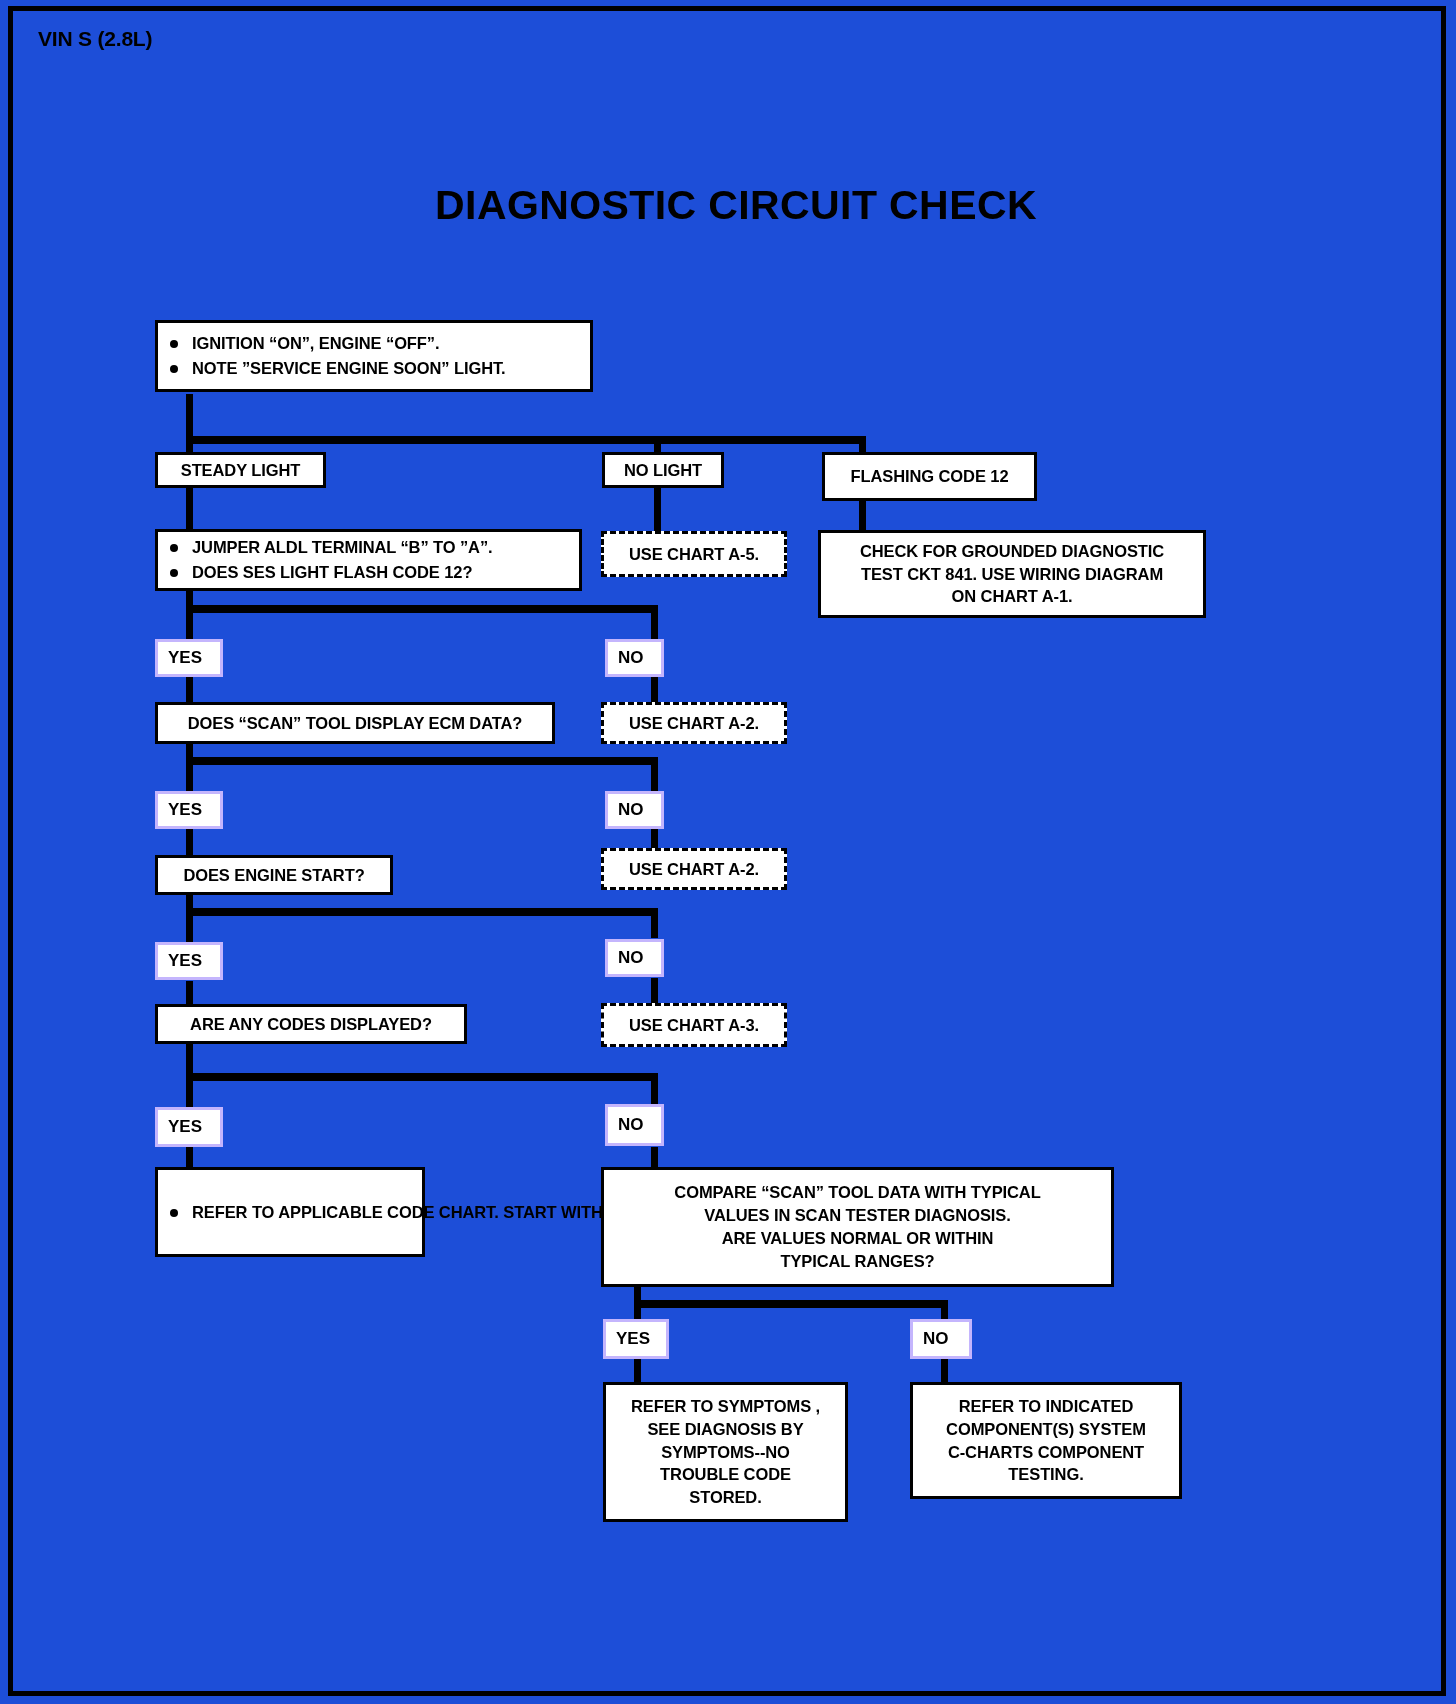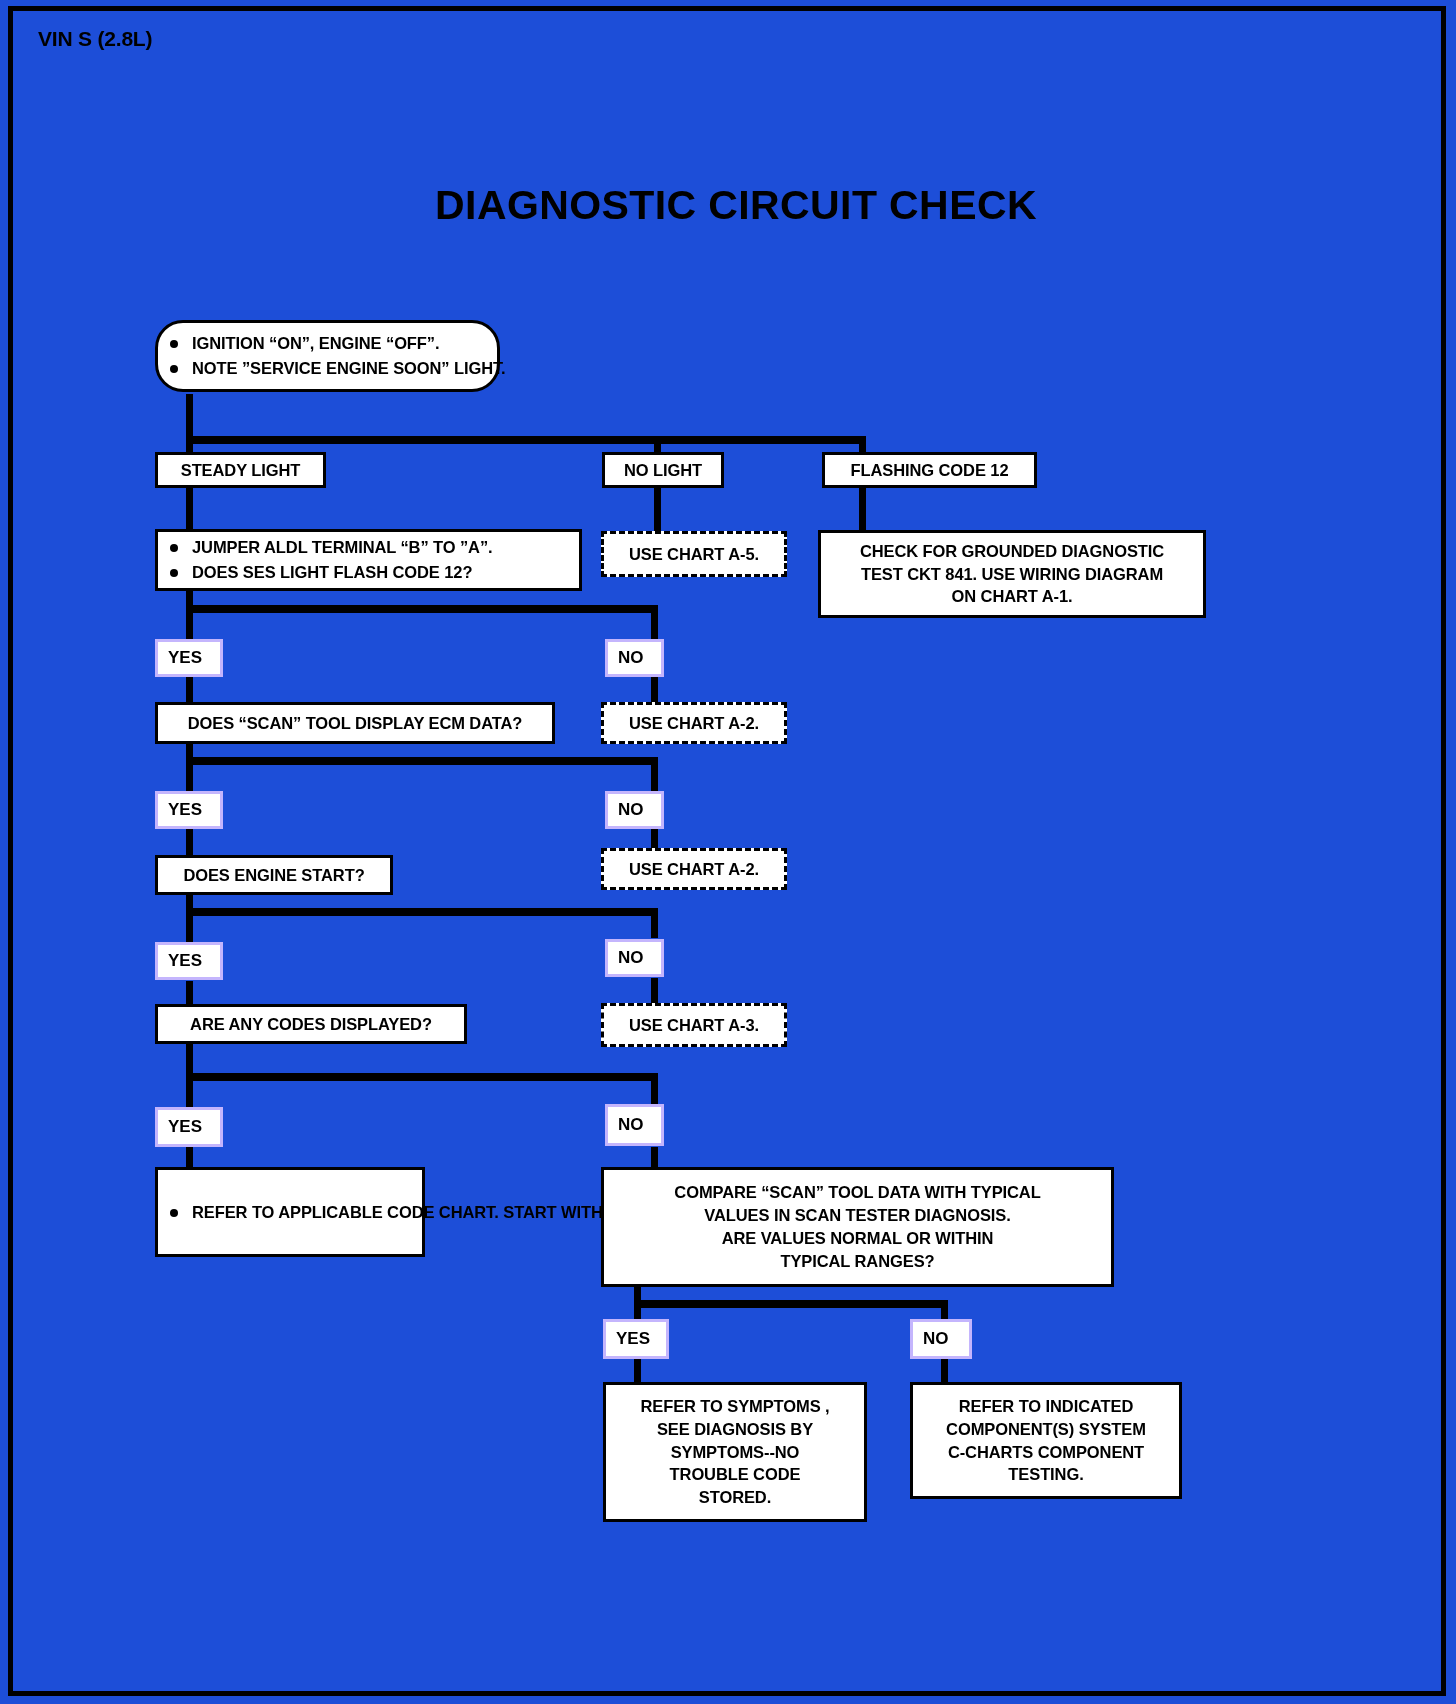--- a/index.html
+++ b/index.html
@@ -172,36 +172,36 @@
 
   <div class="ln" style="left:651px; top:1147px; width:7px; height:22px;"></div>
 
   <div class="ln" style="left:634px; top:1286px; width:7px; height:46px;"></div>
   <div class="ln" style="left:634px; top:1300px; width:314px; height:8px;"></div>
   <div class="ln" style="left:941px; top:1300px; width:7px; height:32px;"></div>
 
   <div class="ln" style="left:634px; top:1359px; width:7px; height:24px;"></div>
   <div class="ln" style="left:941px; top:1359px; width:7px; height:24px;"></div>
 
-  <div class="node" style="left:155px; top:320px; width:345px; height:72px;border-radius:28px;">
+  <div class="node" style="left:155px; top:320px; width:438px; height:72px;">
     <ul class="bullets">
       <li>IGNITION “ON”, ENGINE  “OFF”.</li>
       <li>NOTE ”SERVICE ENGINE SOON” LIGHT.</li>
     </ul>
   </div>
 
   <div class="node" style="left:155px; top:452px; width:171px; height:36px;">
     <div class="pad">STEADY LIGHT</div>
   </div>
 
   <div class="node" style="left:602px; top:452px; width:122px; height:36px;">
     <div class="pad">NO LIGHT</div>
   </div>
 
-  <div class="node" style="left:822px; top:452px; width:215px; height:36px;">
+  <div class="node" style="left:822px; top:452px; width:215px; height:49px;">
     <div class="pad">FLASHING CODE 12</div>
   </div>
 
   <div class="node" style="left:155px; top:529px; width:427px; height:62px;">
     <ul class="bullets">
       <li>JUMPER  ALDL TERMINAL “B” TO ”A”.</li>
       <li>DOES SES LIGHT FLASH CODE 12?</li>
     </ul>
   </div>
 
@@ -262,21 +262,21 @@
   <div class="node" style="left:601px; top:1167px; width:513px; height:120px;">
     <div class="pad multiline">COMPARE “SCAN” TOOL DATA WITH TYPICAL
 VALUES  IN SCAN TESTER DIAGNOSIS.
 ARE VALUES  NORMAL OR WITHIN
 TYPICAL RANGES?</div>
   </div>
 
   <div class="yn" style="left:603px; top:1319px; width:66px; height:40px;">YES</div>
   <div class="yn" style="left:910px; top:1319px; width:62px; height:40px;">NO</div>
 
-  <div class="node" style="left:603px; top:1382px; width:264px; height:140px;">
+  <div class="node" style="left:603px; top:1382px; width:245px; height:140px;">
     <div class="pad multiline">REFER TO SYMPTOMS ,
 SEE DIAGNOSIS BY
 SYMPTOMS--NO
 TROUBLE CODE
 STORED.</div>
   </div>
 
   <div class="node" style="left:910px; top:1382px; width:272px; height:117px;">
     <div class="pad multiline">REFER TO INDICATED
 COMPONENT(S) SYSTEM

